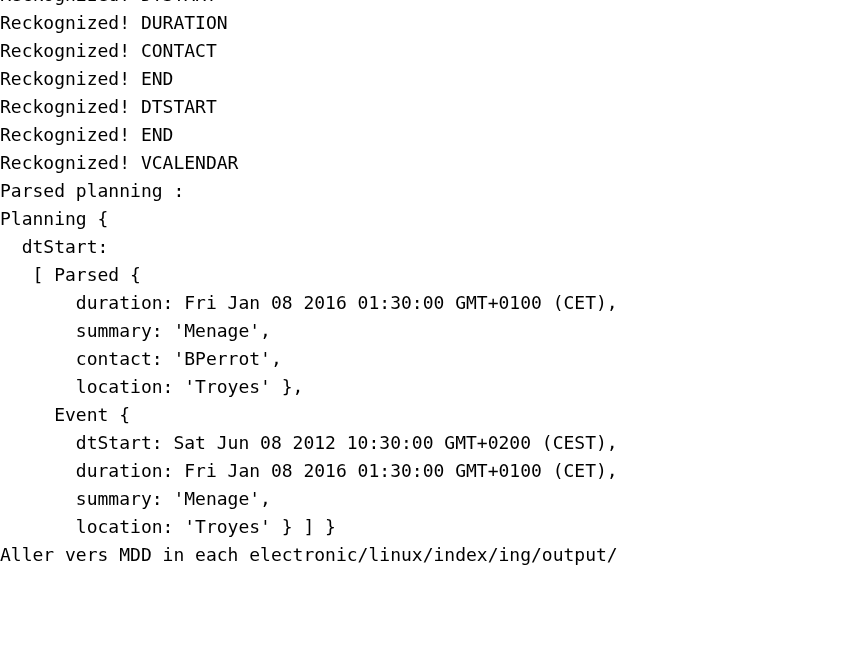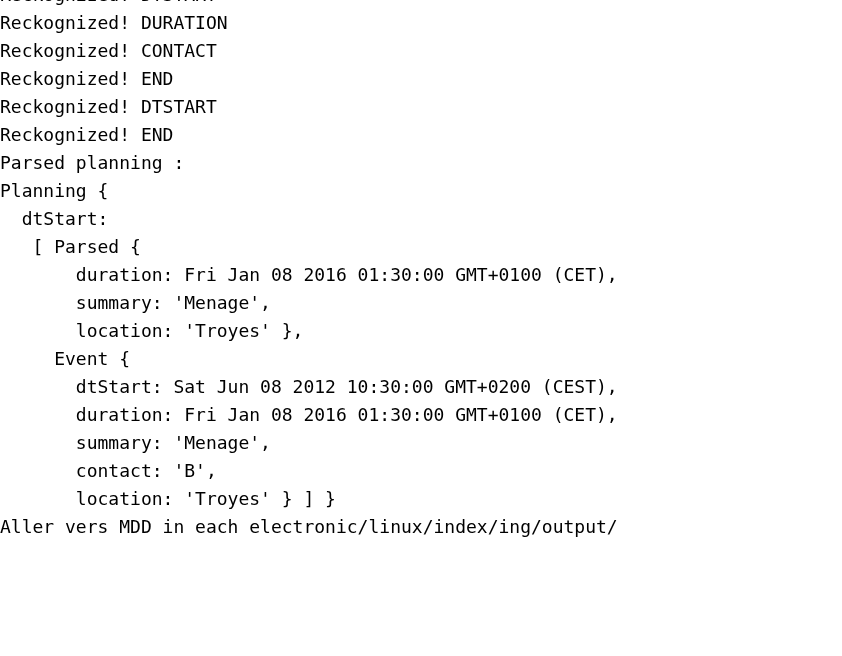--- a/index.html
+++ b/index.html
@@ -40,28 +40,29 @@
 <body>
 
 <div id="console">
 
   <span class="line">Reckognized! DTSTART</span>
   <span class="line">Reckognized! DURATION</span>
   <span class="line">Reckognized! CONTACT</span>
   <span class="line">Reckognized! END</span>
   <span class="line">Reckognized! DTSTART</span>
   <span class="line">Reckognized! END</span>
+  <span class="line">Reckognized! VCALENDAR</span>
   <span class="line">Parsed planning :</span>
   <span class="line">Planning {</span>
   <span class="line">  dtStart:</span>
   <span class="line">   [ Parsed {</span>
   <span class="line">       duration: Fri Jan 08 2016 01:30:00 GMT+0100 (CET),</span>
   <span class="line">       summary: 'Menage',</span>
+  <span class="line">       contact: 'BPerrot',</span>
   <span class="line">       location: 'Troyes' },</span>
   <span class="line">     Event {</span>
   <span class="line">       dtStart: Sat Jun 08 2012 10:30:00 GMT+0200 (CEST),</span>
   <span class="line">       duration: Fri Jan 08 2016 01:30:00 GMT+0100 (CET),</span>
   <span class="line">       summary: 'Menage',</span>
-  <span class="line">       contact: 'B',</span>
   <span class="line">       location: 'Troyes' } ] }</span>
   <span class="line">Aller vers MDD in each electronic/linux/index/ing/output/</span>
 
 </div>
 
 </body></html>

